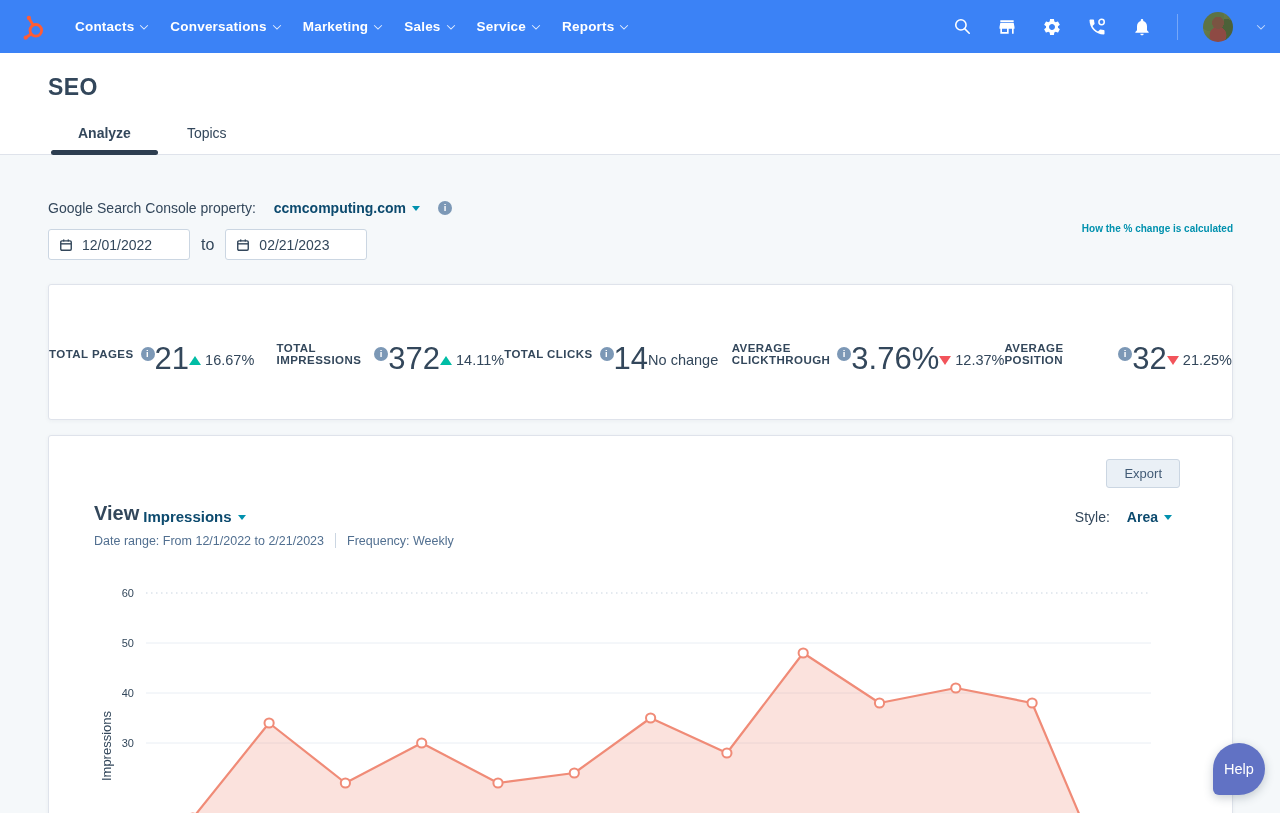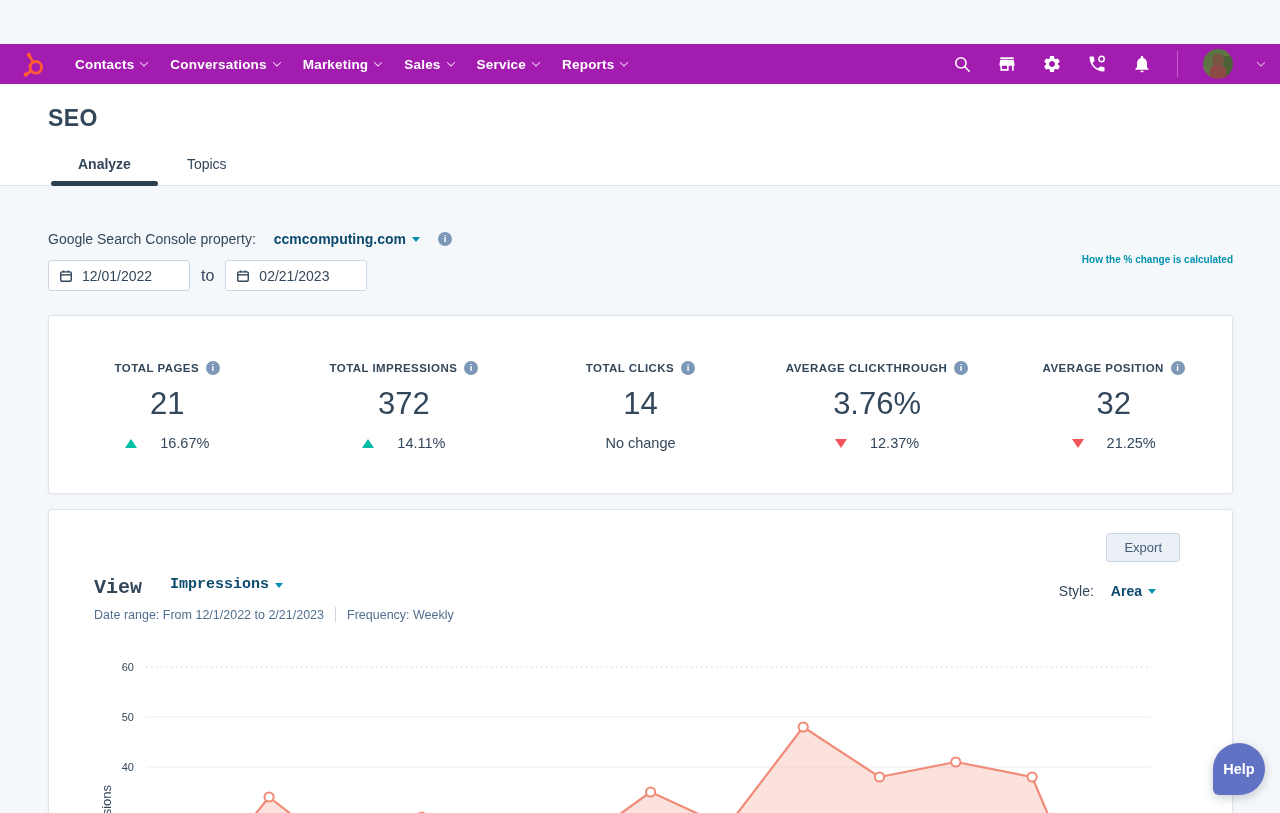--- a/index.html
+++ b/index.html
@@ -1,20 +1,20 @@
 <!DOCTYPE html>
 <html><head>
 <meta charset="utf-8">
 <style>
   * { margin:0; padding:0; box-sizing:border-box; }
   html,body { width:1280px; height:813px; overflow:hidden; }
   body { font-family:"Liberation Sans", sans-serif; background:#f5f8fa; position:relative; color:#33475b; }
 
   
-  .topnav { height:40px; background:#a21caf; display:flex; align-items:center; padding:0 16px 0 18px;margin-top:44px; }
+  .topnav { height:53px; background:#3b82f6; display:flex; align-items:center; padding:0 16px 0 18px; }
   .logo { width:30px; height:32px; flex:0 0 auto; }
   .nav-items { display:flex; align-items:center; gap:23px; margin-left:27px; }
   .nav-item { color:#fff; font-size:13.5px; font-weight:600; letter-spacing:.2px; display:flex; align-items:center; gap:7px; cursor:pointer; white-space:nowrap; }
   .chev { width:6px; height:6px; border-right:1.6px solid rgba(255,255,255,.85); border-bottom:1.6px solid rgba(255,255,255,.85); transform:rotate(45deg) translate(-1px,-1px); display:inline-block; }
   .nav-right { margin-left:auto; display:flex; align-items:center; gap:25px; }
   .nav-icon { width:20px; height:20px; display:flex; align-items:center; justify-content:center; cursor:pointer; }
   .nav-divider { width:1px; height:26px; background:rgba(255,255,255,.3); }
   .avatar { width:30px; height:30px; border-radius:50%; cursor:pointer;
     background:
       radial-gradient(circle at 50% 36%, #7a5442 0 24%, transparent 25%),
@@ -39,41 +39,41 @@
   .teal-link { color:#0c4a6e; font-weight:700; cursor:pointer; display:inline-flex; align-items:center; gap:6px; }
   .caret-down { width:0; height:0; border-left:4px solid transparent; border-right:4px solid transparent; border-top:5px solid #0091ae; display:inline-block; margin-top:1px; }
   .info-icon { width:14px; height:14px; border-radius:50%; background:#7c98b6; color:#fff; font-size:9.5px; font-weight:700; line-height:14px; text-align:center; display:inline-block; cursor:pointer; flex:0 0 auto; }
   .date-row { margin-top:13px; display:flex; align-items:center; gap:11px; }
   .date-input { display:flex; align-items:center; gap:9px; background:#fff; border:1px solid #cbd6e2; border-radius:3px; height:31px; padding:0 10px; width:142px; font-size:14px; cursor:pointer; }
   .pct-link { position:absolute; right:0; top:68px; color:#0091ae; font-weight:700; font-size:10px; cursor:pointer; }
 
   
   .card { background:#fff; border:1px solid #dfe3eb; border-radius:3px; box-shadow:0 1px 4px rgba(45,62,80,.05); }
   .stats-card { margin-top:24px; display:flex; padding:45px 0 42px; }
-  .stat { flex:1; display:flex; flex-direction:column; align-items:center; }
+  .stat { flex:1; display:flex; flex-direction:row; align-items:center; }
   .stat-label { font-size:11.5px; font-weight:700; letter-spacing:.45px; display:flex; align-items:center; gap:7px; }
   .stat-value { font-size:31px; margin-top:11px; }
-  .stat-delta { margin-top:13px; font-size:14.5px; display:flex; align-items:center; gap:23px; }
+  .stat-delta { margin-top:13px; font-size:14.5px; display:flex; align-items:center; gap:4px; }
   .tri-up { width:0; height:0; border-left:6px solid transparent; border-right:6px solid transparent; border-bottom:9px solid #00bda5; }
   .tri-down { width:0; height:0; border-left:6px solid transparent; border-right:6px solid transparent; border-top:9px solid #f2545b; }
 
   
   .chart-card { margin-top:15px; position:relative; height:500px; }
   .export-btn { position:absolute; top:23px; right:52px; background:#eaf0f6; border:1px solid #cbd6e2; border-radius:3px; color:#425b76; font-size:13px; padding:6px 17px; cursor:pointer; font-family:inherit; }
-  .view-row { position:absolute; top:66px; left:45px; display:flex; align-items:flex-start; gap:28px;font-family:Liberation Mono, monospace; }
+  .view-row { position:absolute; top:66px; left:45px; display:flex; align-items:flex-end; gap:4px; }
   .view-label { font-size:20px; font-weight:700; }
   .view-metric { font-size:15px; }
   .meta-row { position:absolute; top:97px; left:45px; font-size:12.5px; color:#516f90; display:flex; align-items:center; gap:11px; }
   .meta-sep { width:1px; height:15px; background:#cbd6e2; }
-  .style-row { position:absolute; top:73px; right:76px; font-size:14px; display:flex; align-items:center; gap:17px; }
+  .style-row { position:absolute; top:73px; right:60px; font-size:14px; display:flex; align-items:center; gap:17px; }
   .style-value { font-size:14px; }
   #chart-svg { position:absolute; left:0; top:0; }
 
   
-  .help-btn { position:absolute; right:15px; bottom:18px; width:52px; height:52px; background:#6172c4; color:#fff; font-size:14.5px; font-weight:700; border-radius:26px 26px 26px 6px; display:flex; align-items:center; justify-content:center; cursor:pointer; box-shadow:0 3px 10px rgba(45,62,80,.25); }
+  .help-btn { position:absolute; right:15px; bottom:18px; width:52px; height:52px; background:#6172c4; color:#fff; font-size:14.5px; font-weight:400; border-radius:26px 26px 26px 6px; display:flex; align-items:center; justify-content:center; cursor:pointer; box-shadow:0 3px 10px rgba(45,62,80,.25); }
 </style>
 </head>
 <body>
 
 <header class="topnav">
   <svg class="logo" viewBox="0 0 32 32">
     <g stroke="#ff5c35" stroke-width="3" fill="none" stroke-linecap="round">
       <circle cx="19" cy="19.5" r="6.2"></circle>
       <line x1="16.2" y1="14" x2="12.6" y2="8.2"></line>
       <line x1="14" y1="23.5" x2="9.6" y2="26.4"></line>

